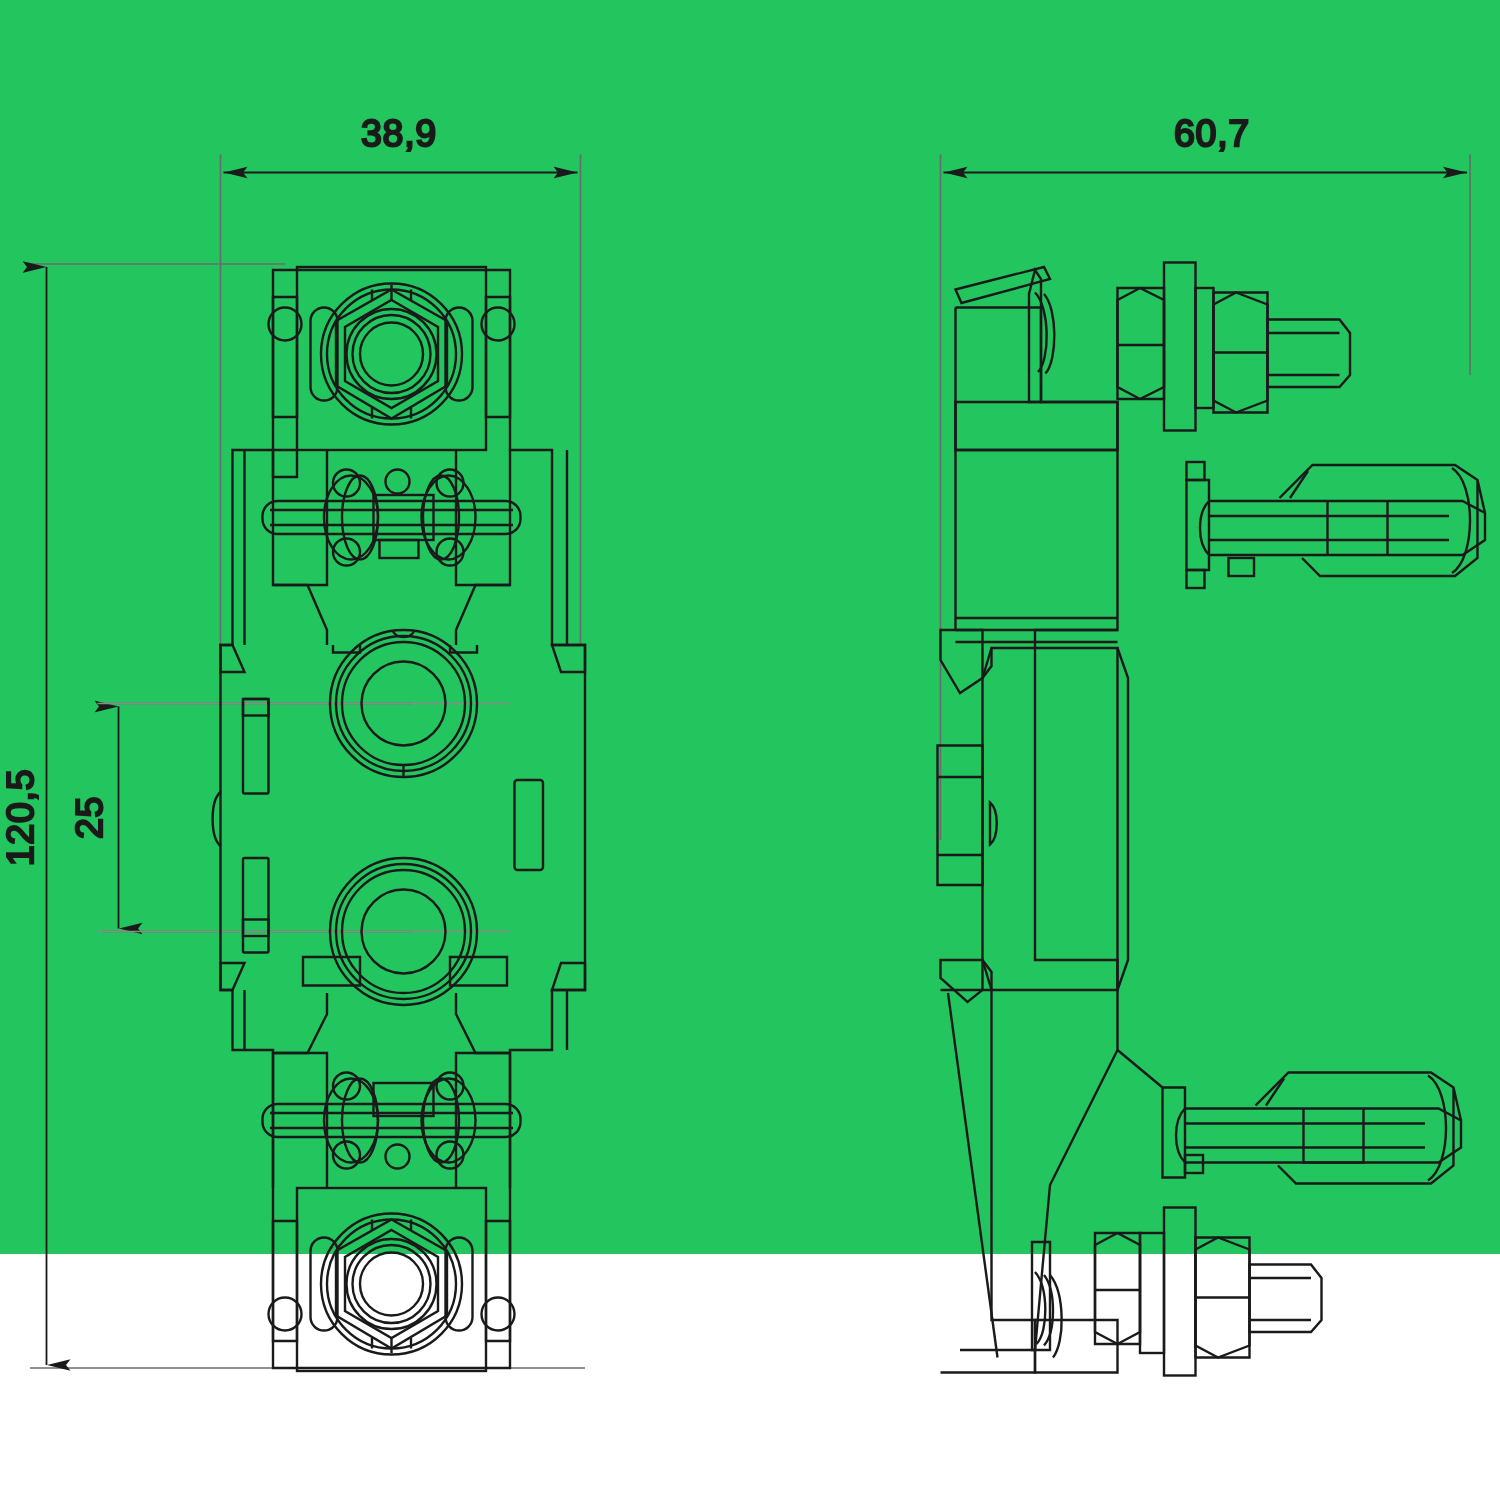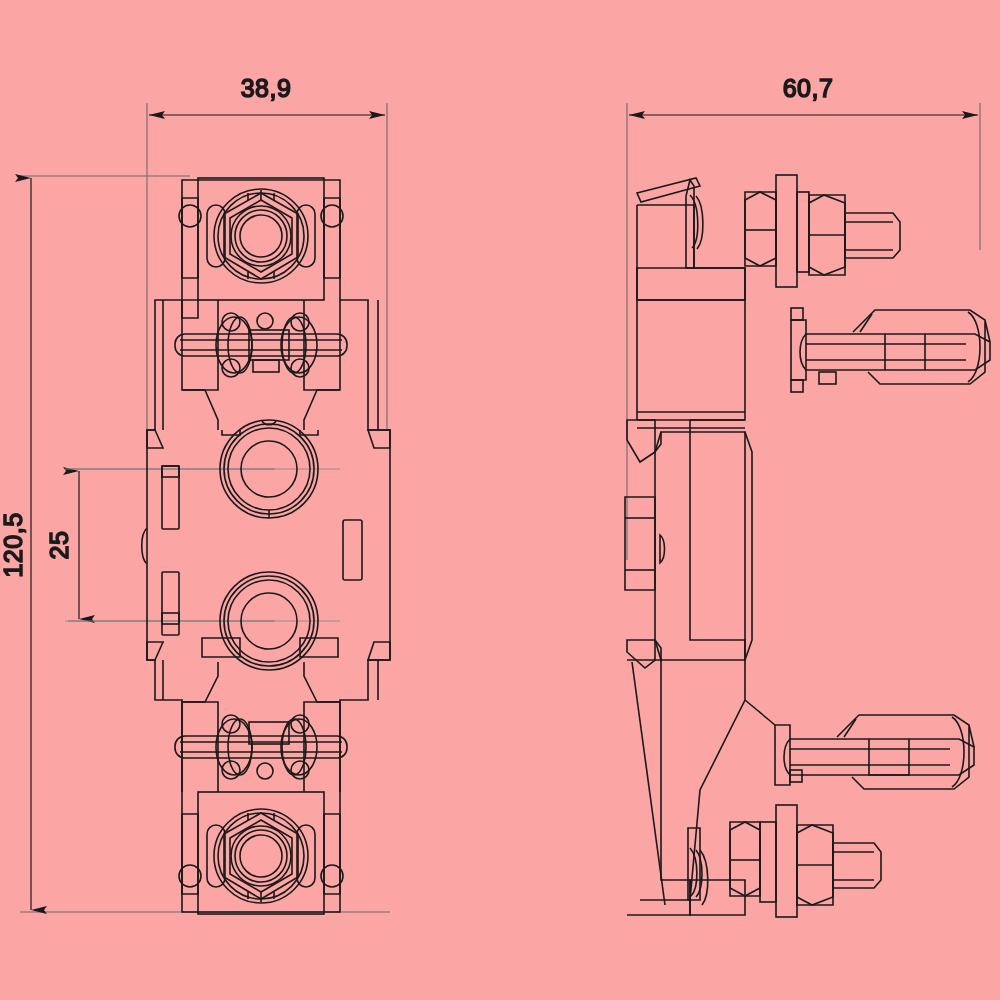--- a/index.html
+++ b/index.html
@@ -1,21 +1,21 @@
 <!DOCTYPE html>
 <html><head>
 <meta charset="utf-8">
 <style>
   html,body{margin:0;padding:0;background:#ffffff;}
   body{
     width:1000px;height:1000px;overflow:hidden;
     font-family:"Liberation Sans", sans-serif;
     color:#1a1a1a;
   }
-  #sheet{position:relative;width:1000px;height:1000px;background:#fca5a5;}
+  #sheet{position:relative;width:1000px;height:836px;background:#22c55e;}
   svg{display:block;}
   .dimtext{
     font-family:"Liberation Sans", sans-serif;
     font-size:25px;
     fill:#1a1a1a;
     letter-spacing:0.5px;
   }
 </style>
 </head>
 <body>

